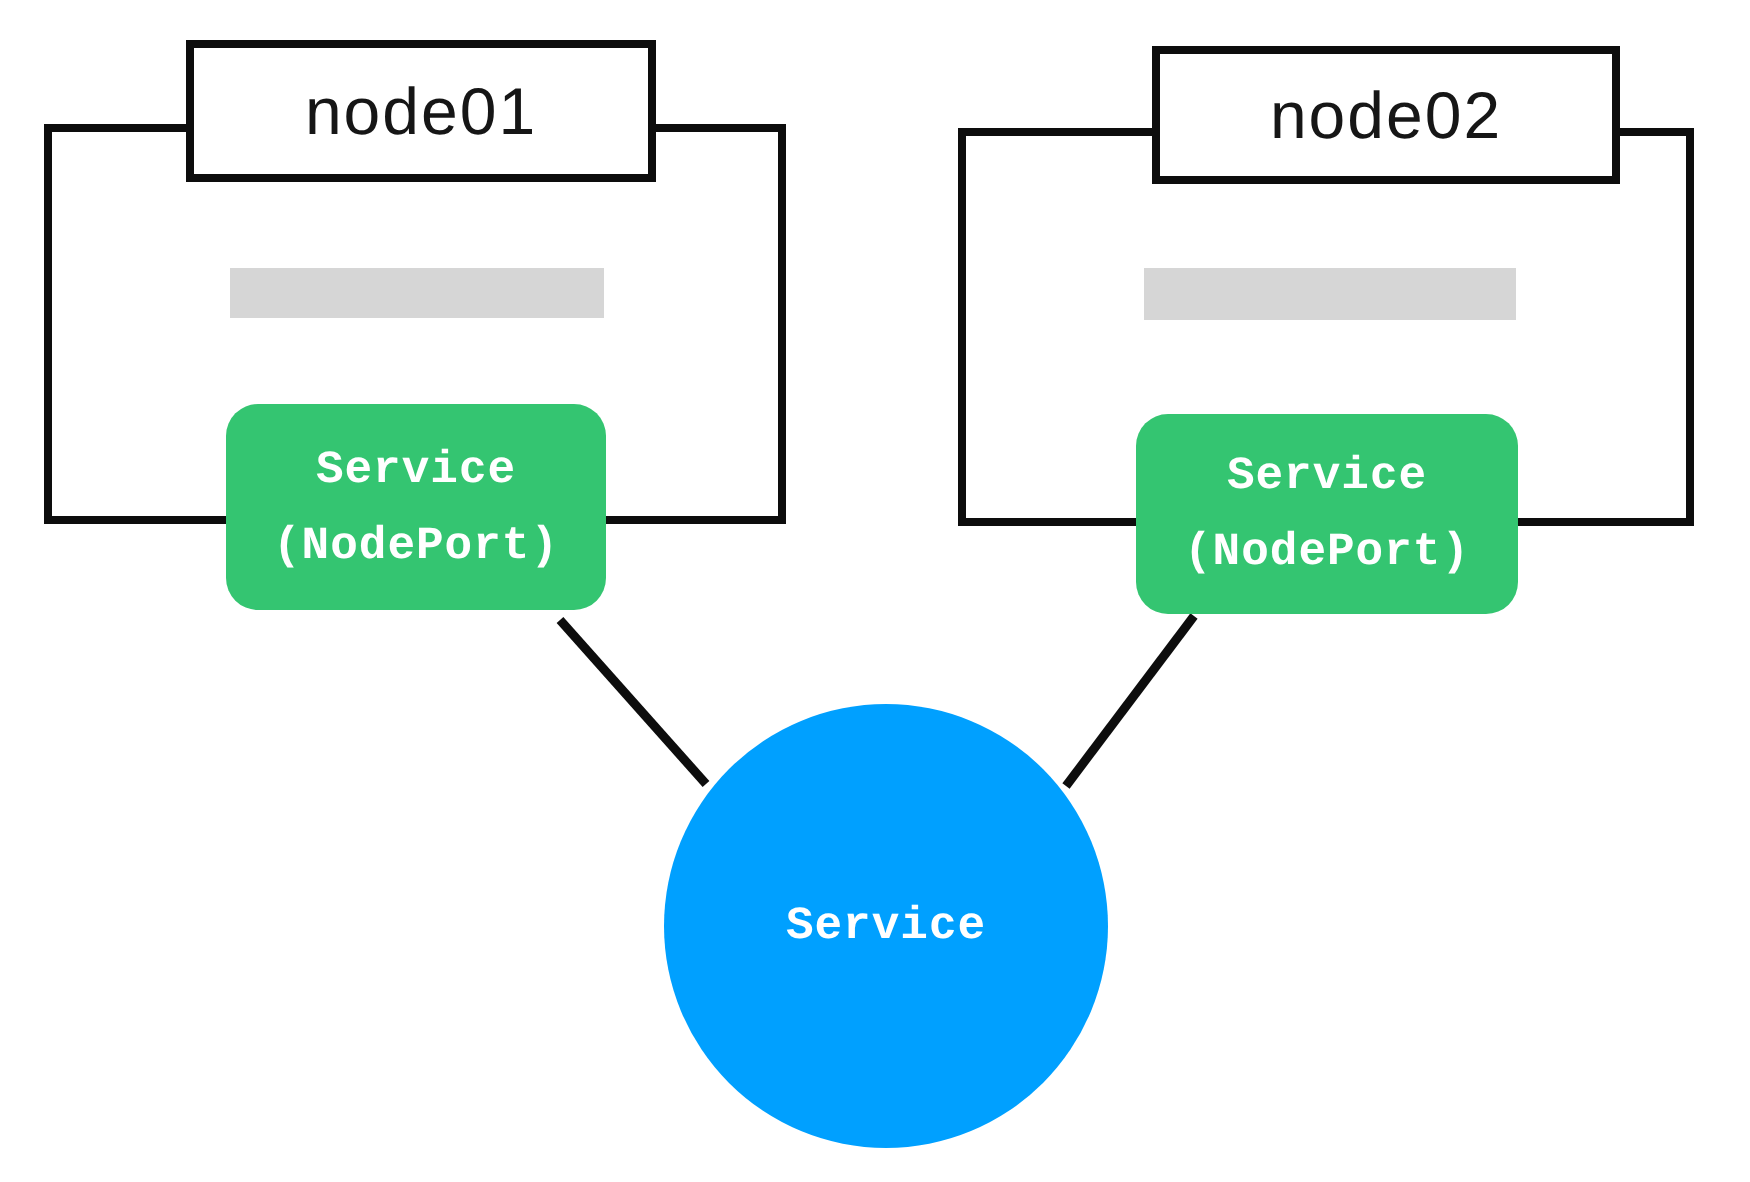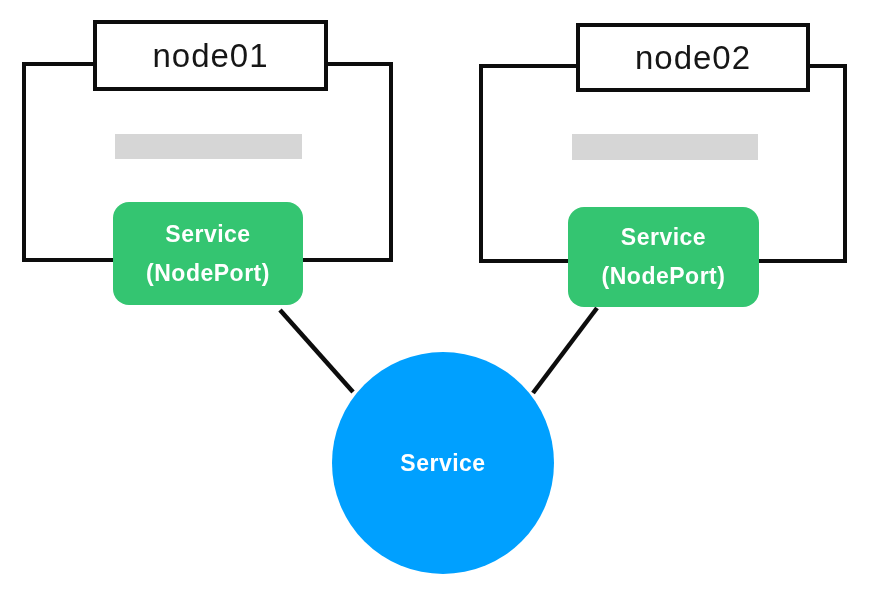--- a/index.html
+++ b/index.html
@@ -76,21 +76,21 @@
     font-weight: bold;
     font-size: 23px;
     letter-spacing: 0.5px;
     display: flex;
     flex-direction: column;
     align-items: center;
     justify-content: center;
     gap: 10px;
     text-align: center;
   }
-  .svc-line { white-space: nowrap; }
+  .svc-line { white-space: nowrap; font-family: Liberation Mono, monospace; }
 </style>
 </head>
 <body>
 
 <div class="canvas">
 
   <svg class="connectors" viewBox="0 0 875 591" xmlns="http://www.w3.org/2000/svg">
     <line x1="280" y1="310" x2="353" y2="392" stroke="#0d0d0d" stroke-width="4.5"></line>
     <line x1="597" y1="308" x2="533" y2="393" stroke="#0d0d0d" stroke-width="4.5"></line>
   </svg>

